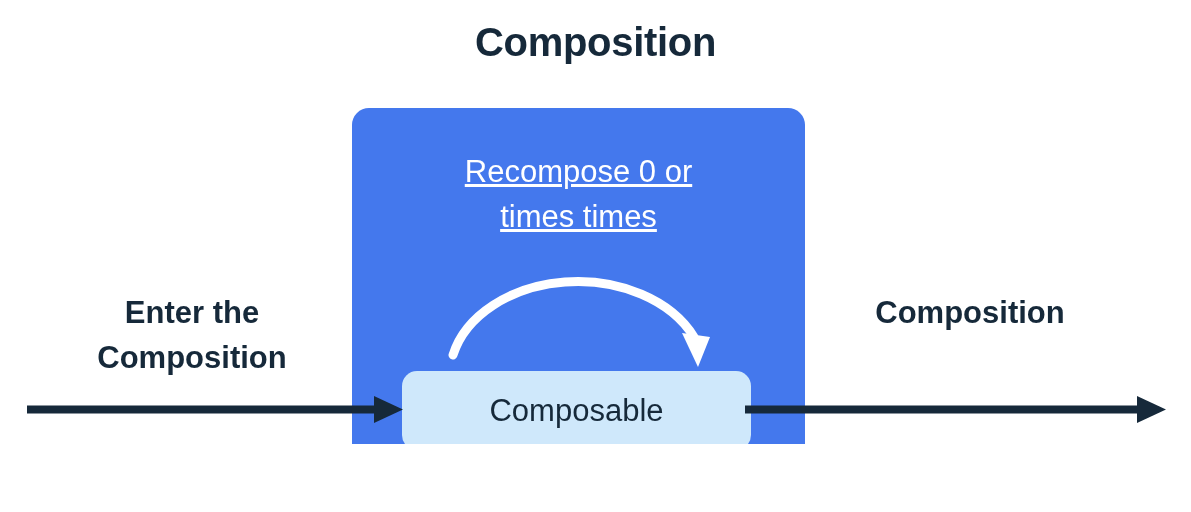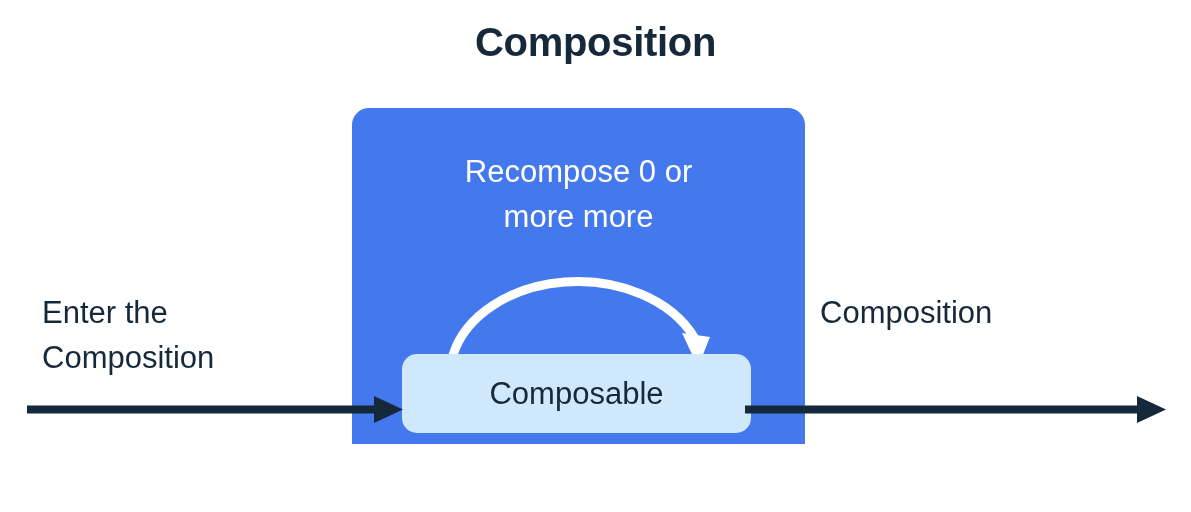--- a/index.html
+++ b/index.html
@@ -48,37 +48,37 @@
   .recompose-label {
     position: absolute;
     left: 372px;
     top: 149px;
     width: 413px;
     text-align: center;
     color: #ffffff;
     font-size: 31px;
     line-height: 45px;
   }
-  .recompose-label span { display: block; }
+  .recompose-label span { display: block; text-decoration: underline; }
 
   
   .recompose-arrow {
     position: absolute;
     left: 432px;
     top: 245px;
     width: 300px;
     height: 125px;
     pointer-events: none;
   }
 
   
   .composable-box {
     position: absolute;
     left: 402px;
-    top: 354px;
+    top: 371px;
     width: 349px;
     height: 79px;
     background: #cfe8fb;
     border-radius: 15px;
   }
   .composable-label {
     position: absolute;
     left: 0;
     top: 0;
     width: 349px;
@@ -87,23 +87,25 @@
     align-items: center;
     justify-content: center;
     font-size: 31px;
     color: #16293a;
     white-space: nowrap;
   }
 
   
   .side-label {
     position: absolute;
+    text-align: center;
     font-size: 31px;
     line-height: 45px;
     color: #16293a;
+    font-weight: bold;
   }
   .side-label span { display: block; }
   .label-enter { left: 42px;  top: 290px; width: 300px; }
   .label-leave { left: 820px; top: 290px; width: 300px; }
 
   
   .flow-arrow-left {
     position: absolute;
     left: 20px;
     top: 392px;
@@ -124,21 +126,21 @@
 <body>
 
 <div id="canvas">
 
   <div class="title">Composition</div>
 
   <div class="composition-box"></div>
 
   <div class="recompose-label">
     <span>Recompose 0 or</span>
-    <span>more more</span>
+    <span>times times</span>
   </div>
 
   <svg class="recompose-arrow" viewBox="0 0 300 125">
     <path d="M 21 110 A 128 95 0 0 1 262 92" fill="none" stroke="#ffffff" stroke-width="9" stroke-linecap="round"></path>
     <path d="M 250 88 L 278 92 L 266 122 Z" fill="#ffffff"></path>
   </svg>
 
   <div class="composable-box">
     <div class="composable-label">Composable</div>
   </div>

